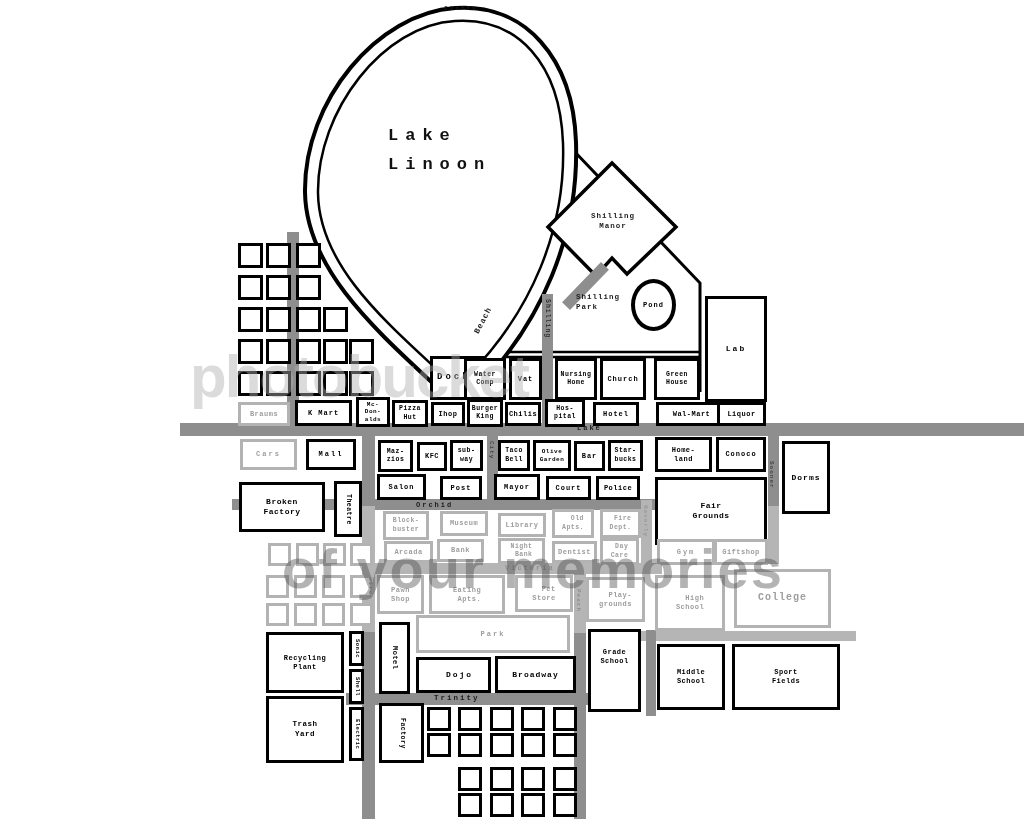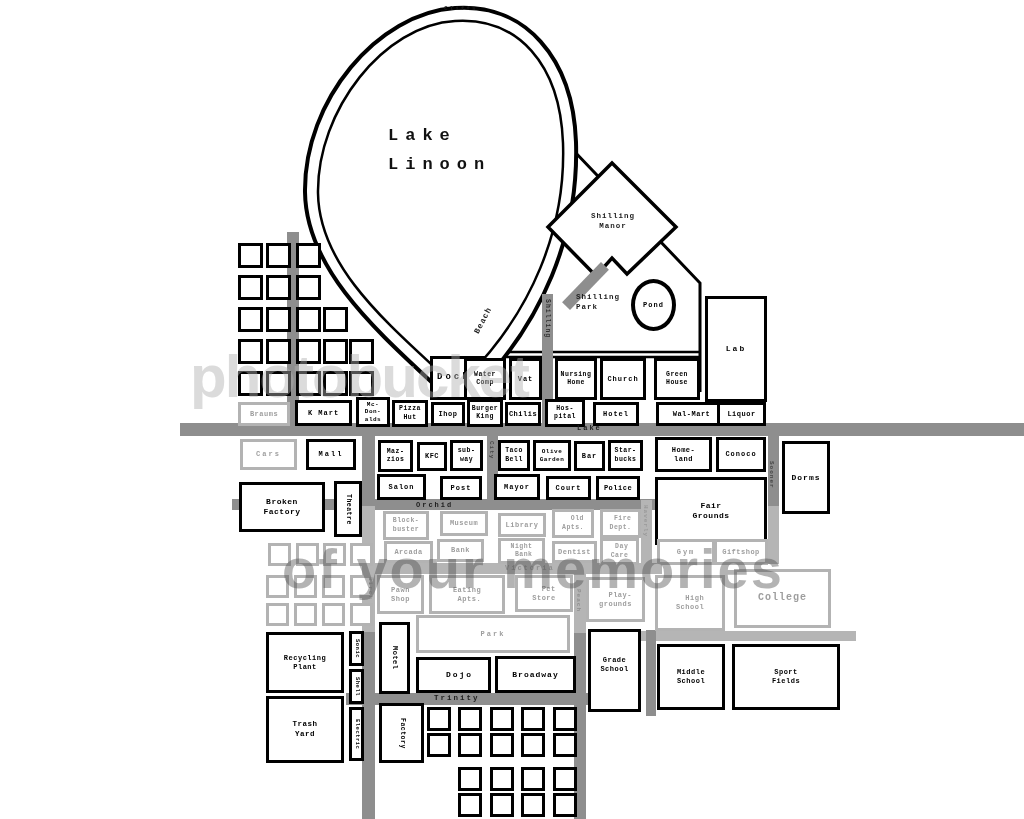--- a/index.html
+++ b/index.html
@@ -262,21 +262,21 @@
     </div>
     <div class="bld vert" style="left: 379px; top: 622px; width: 31px; height: 72px; font-size: 7px;">
       <span>Motel</span>
     </div>
     <div class="bld" style="left: 416px; top: 657px; width: 75px; height: 36px; font-size: 8px; letter-spacing: 2px; padding-left: 12px;">
       <span>Dojo</span>
     </div>
     <div class="bld" style="left: 495px; top: 656px; width: 81px; height: 37px; font-size: 8px; letter-spacing: 1px;">
       <span>Broadway</span>
     </div>
-    <div class="bld" style="left: 588px; top: 629px; width: 53px; height: 83px; font-size: 7px; align-items: flex-start; padding-top: 24px;">
+    <div class="bld" style="left: 588px; top: 629px; width: 53px; height: 83px; font-size: 7px; align-items: flex-start; padding-top: 16px;">
       <span>Grade
 School</span>
     </div>
     <div class="bld" style="left: 657px; top: 644px; width: 68px; height: 66px; font-size: 7px;">
       <span>Middle
 School</span>
     </div>
     <div class="bld" style="left: 732px; top: 644px; width: 108px; height: 66px; font-size: 7px;">
       <span>Sport
 Fields</span>

